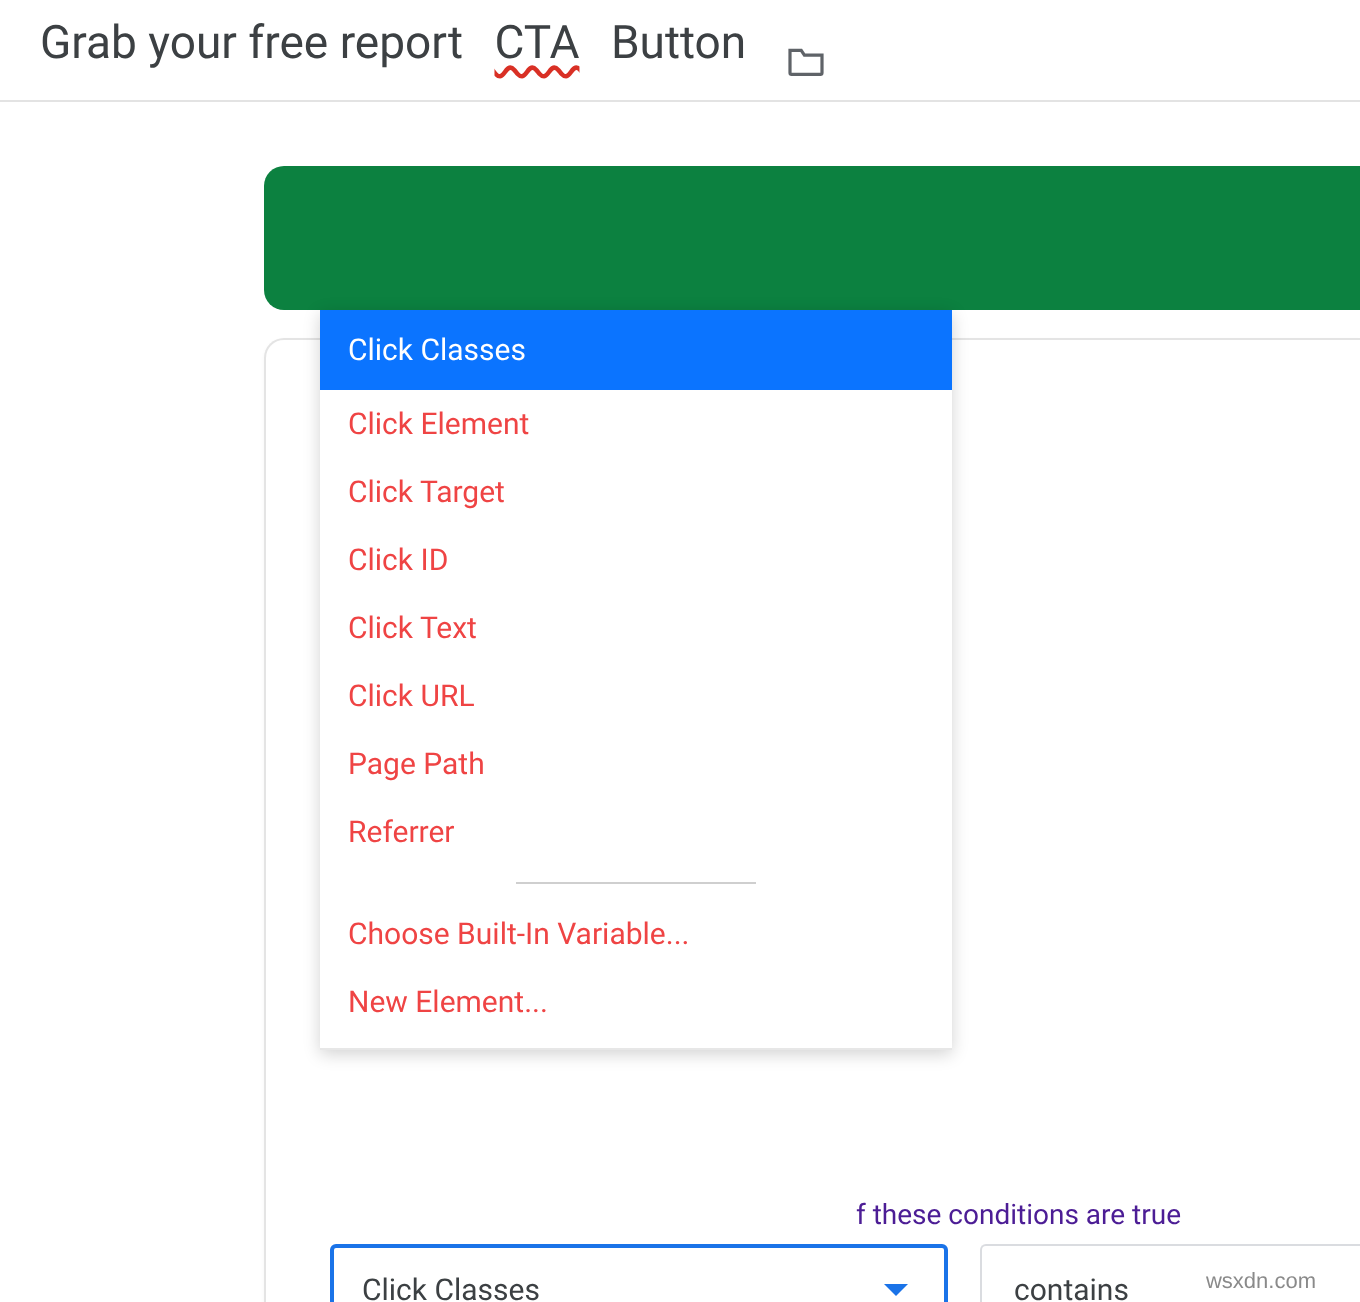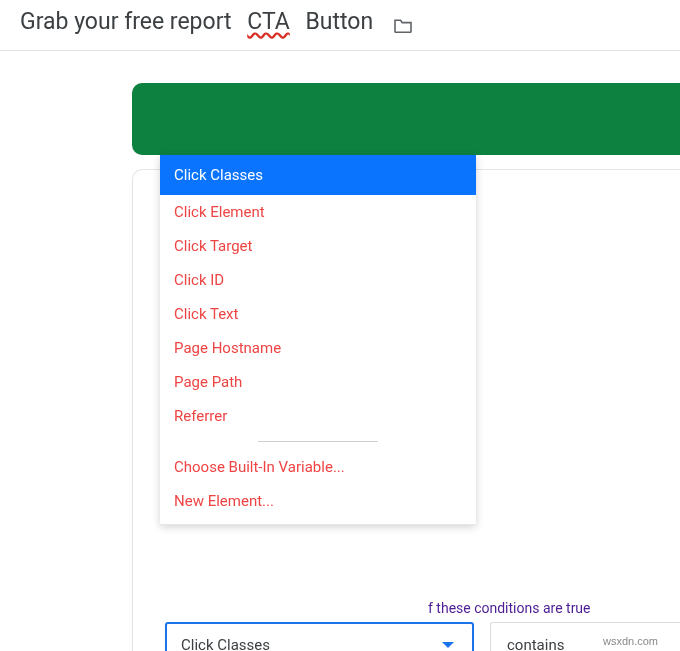--- a/index.html
+++ b/index.html
@@ -7,21 +7,21 @@
     font-family: Roboto, "Segoe UI", Arial, sans-serif;
     background: #fff;
     width: 680px;
     height: 651px;
     overflow: hidden;
     position: relative;
     color: #202124;
   }
   .header {
     display: flex;
-    align-items: center;
+    align-items: flex-end;
     padding: 8px 18px 12px 18px;
     border-bottom: 1px solid #e3e3e3;
     gap: 6px;
   }
   .title-part {
     font-size: 23px;
     font-weight: 400;
     color: #3c4043;
     padding: 0 2px 2px 2px;
     border-bottom: 1px dotted transparent;
@@ -177,21 +177,21 @@
   <div class="contains-box">
     <span>contains</span>
   </div>
 
   <div class="dropdown-panel">
     <div class="dd-item selected">Click Classes</div>
     <div class="dd-item">Click Element</div>
     <div class="dd-item">Click Target</div>
     <div class="dd-item">Click ID</div>
     <div class="dd-item">Click Text</div>
-    <div class="dd-item">Page Hostname</div>
+    <div class="dd-item">Click URL</div>
     <div class="dd-item">Page Path</div>
     <div class="dd-item">Referrer</div>
     <hr class="dd-divider">
     <div class="dd-item">Choose Built-In Variable...</div>
     <div class="dd-item">New Element...</div>
   </div>
 </div>
 
 <div class="watermark">wsxdn.com</div>
 

